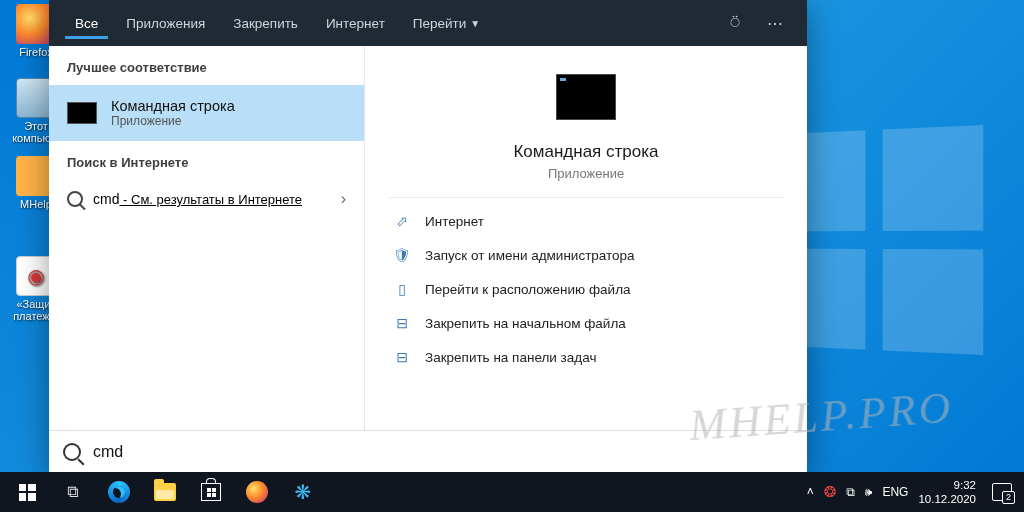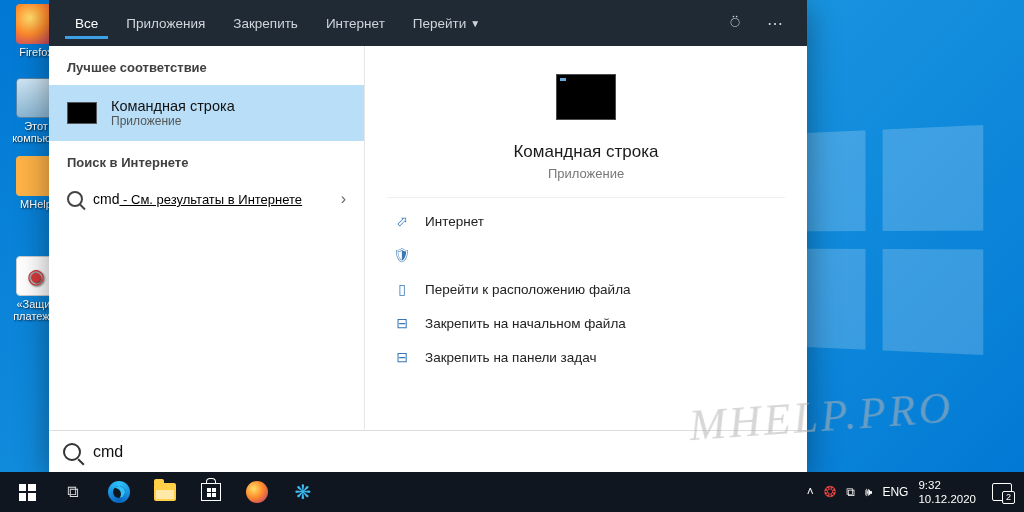--- a/index.html
+++ b/index.html
@@ -55,21 +55,21 @@
 .search-bar input { border: none; outline: none; font-size: 16px; flex: 1; color: #111; }
 
 .watermark { position: absolute; right: 70px; bottom: 70px; font-size: 44px; color: rgba(180,180,180,0.55); font-style: italic; font-weight: 300; letter-spacing: 3px; transform: rotate(-4deg); pointer-events: none; font-family: Georgia, serif; }
 
 .taskbar { position: absolute; left: 0; right: 0; bottom: 0; height: 40px; background: #10161f; display: flex; align-items: center; padding: 0 4px; color: #fff; }
 .tb-btn { width: 46px; height: 40px; display: flex; align-items: center; justify-content: center; cursor: pointer; }
 .start-ico { display: grid; grid-template-columns: 1fr 1fr; grid-template-rows: 1fr 1fr; gap: 2px; width: 17px; height: 17px; }
 .start-ico div { background: #fff; }
 .tb-spacer { flex: 1; }
 .tray { display: flex; align-items: center; gap: 10px; padding: 0 8px; font-size: 12px; }
-.tray .clock { text-align: left; line-height: 1.25; font-size: 11.5px; }
+.tray .clock { text-align: right; line-height: 1.25; font-size: 11.5px; }
 .edge-ico { width:22px; height:22px; border-radius:50%; background: conic-gradient(#2bc3ff, #0a64c2, #2bc3ff); display:flex; align-items:center; justify-content:center; }
 .edge-ico::after{content:""; width:12px; height:12px; border-radius:50%; background:#10161f; box-shadow: inset -4px 2px 0 #2bc3ff;}
 .explorer-ico { width:22px; height:18px; background:#ffcf48; border-radius:2px; position:relative; }
 .explorer-ico::before{content:""; position:absolute; left:2px; right:2px; bottom:2px; top:7px; background:#ffe9a8;}
 .explorer-ico::after{content:""; position:absolute; left:0; top:-4px; width:10px; height:5px; background:#ffcf48; border-radius:2px 2px 0 0;}
 .store-ico { width:20px; height:18px; border:1.5px solid #fff; position:relative; display:flex; align-items:center; justify-content:center;}
 .store-ico::before{content:""; position:absolute; top:-6px; width:8px; height:5px; border:1.5px solid #fff; border-bottom:none; border-radius:4px 4px 0 0;}
 .store-win { display:grid; grid-template-columns:1fr 1fr; grid-template-rows:1fr 1fr; gap:1px; width:9px; height:9px;}
 .store-win div{background:#fff;}
 .ff-ico { width:22px; height:22px; border-radius:50%; background: radial-gradient(circle at 35% 35%, #ffdf6b 0%, #ff8a2b 45%, #b4307d 100%); }
@@ -147,20 +147,21 @@
         <div class="preview-title">Командная строка</div>
         <div class="preview-sub">Приложение</div>
       </div>
       <div class="actions">
         <div class="action-row">
             <span class="aico">⬀</span>
             <span>Интернет</span>
           </div>
         <div class="action-row">
             <span class="aico">🛡</span>
+            <span>Запуск от имени администратора</span>
           </div>
         <div class="action-row">
             <span class="aico">▯</span>
             <span>Перейти к расположению файла</span>
           </div>
         <div class="action-row">
             <span class="aico">⊟</span>
             <span>Закрепить на начальном файла</span>
           </div>
         <div class="action-row">

